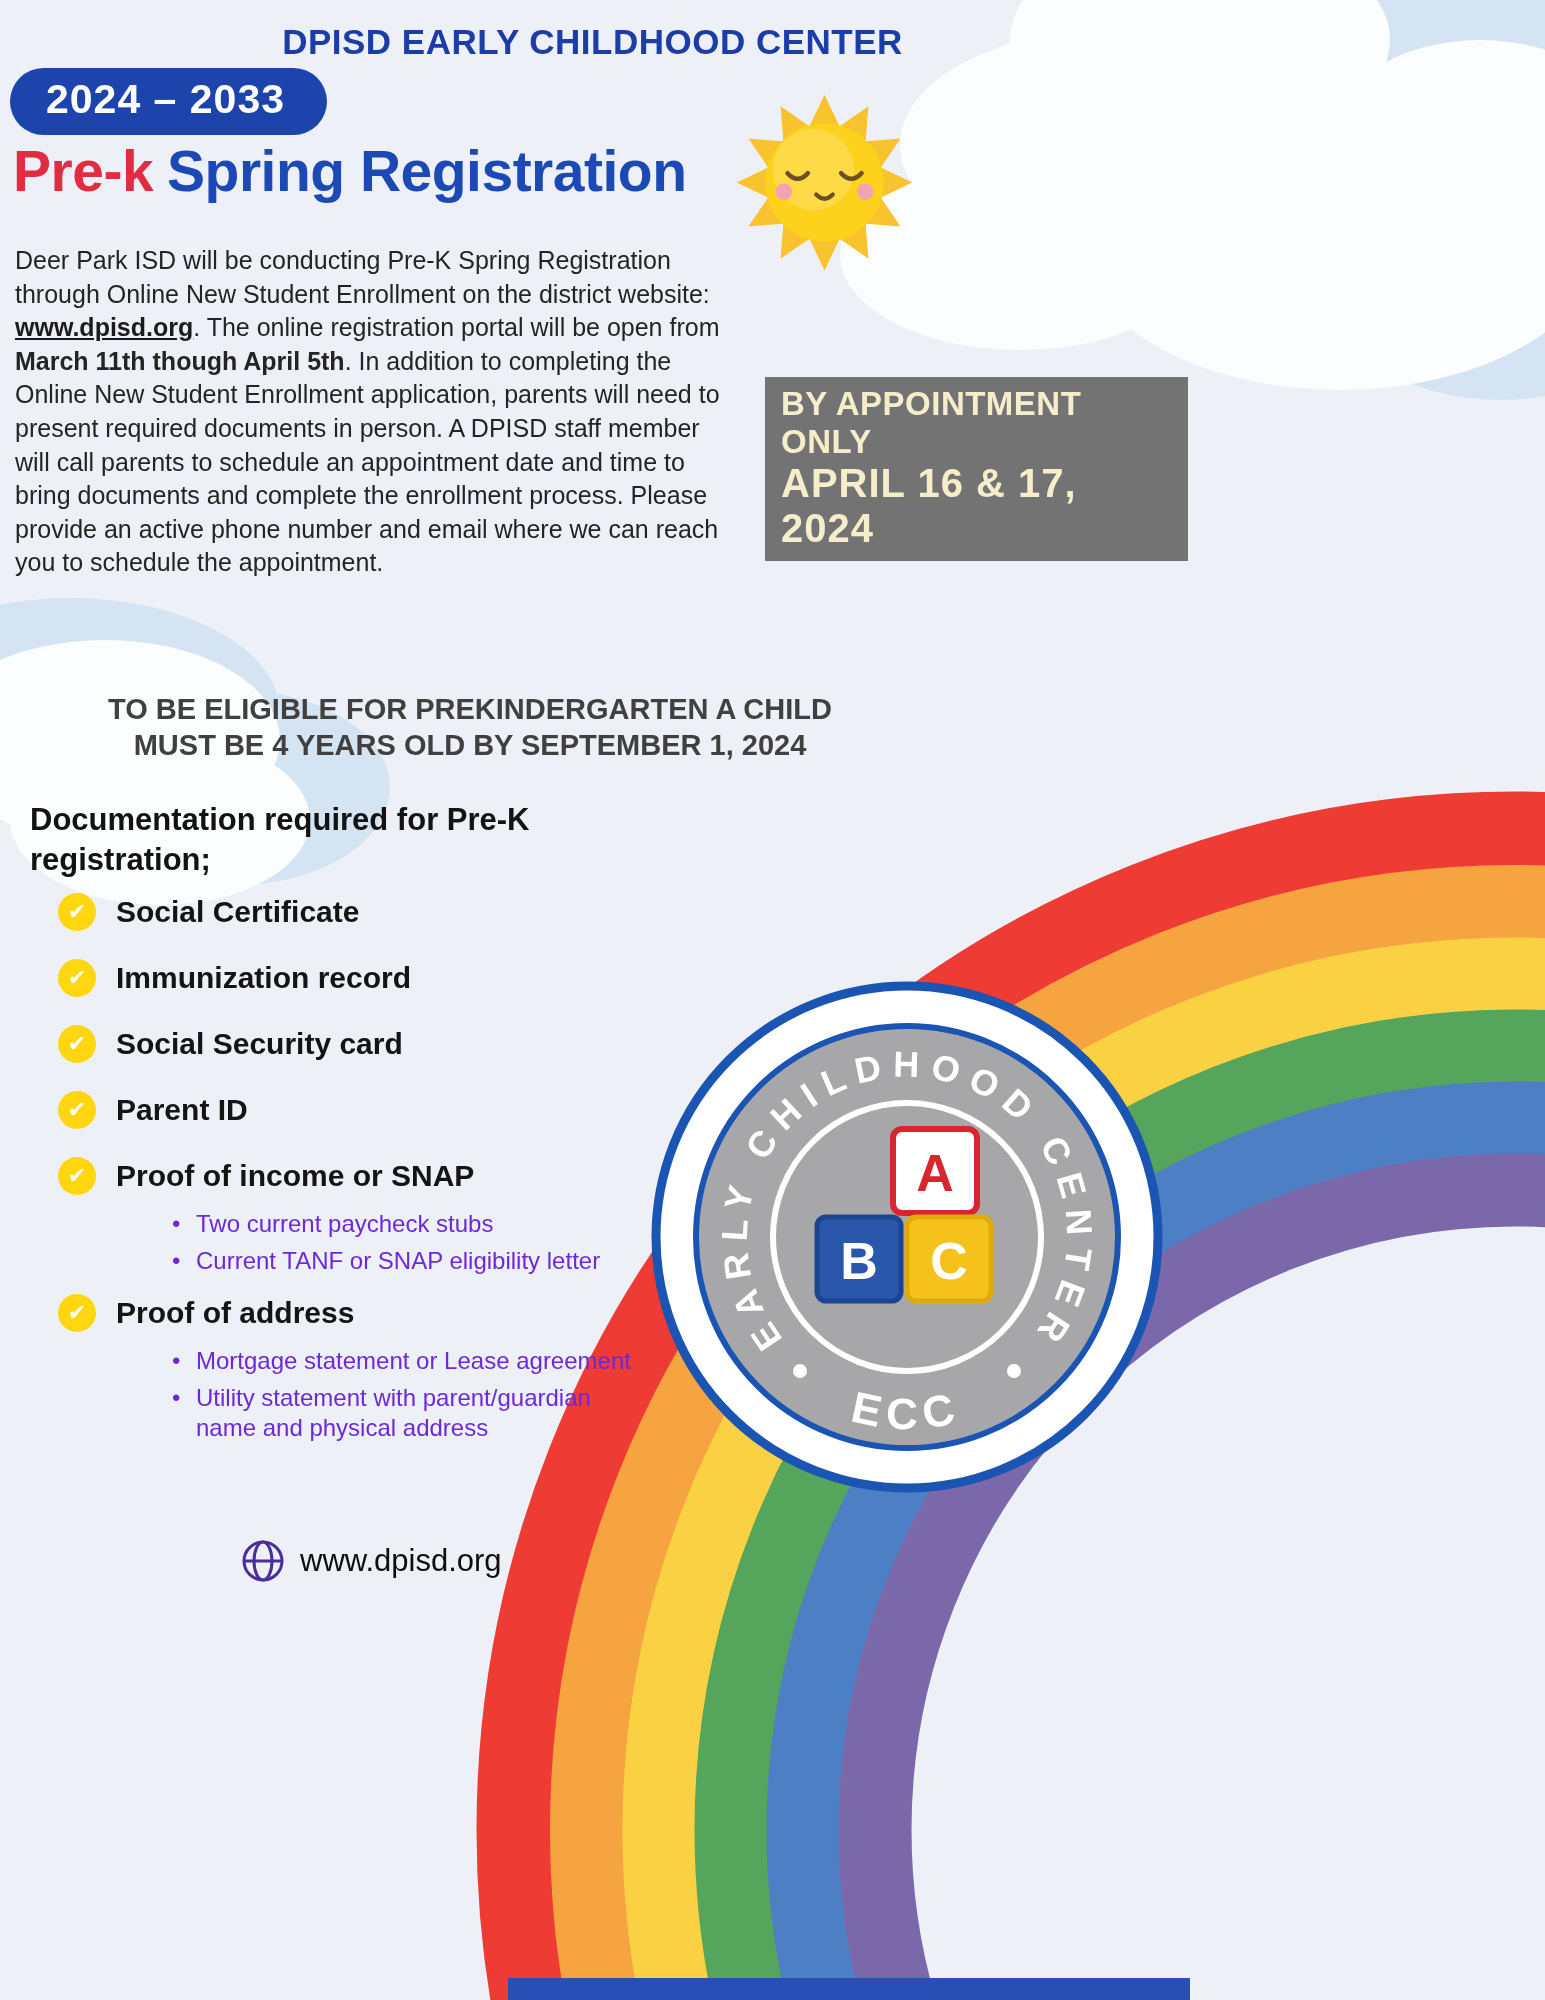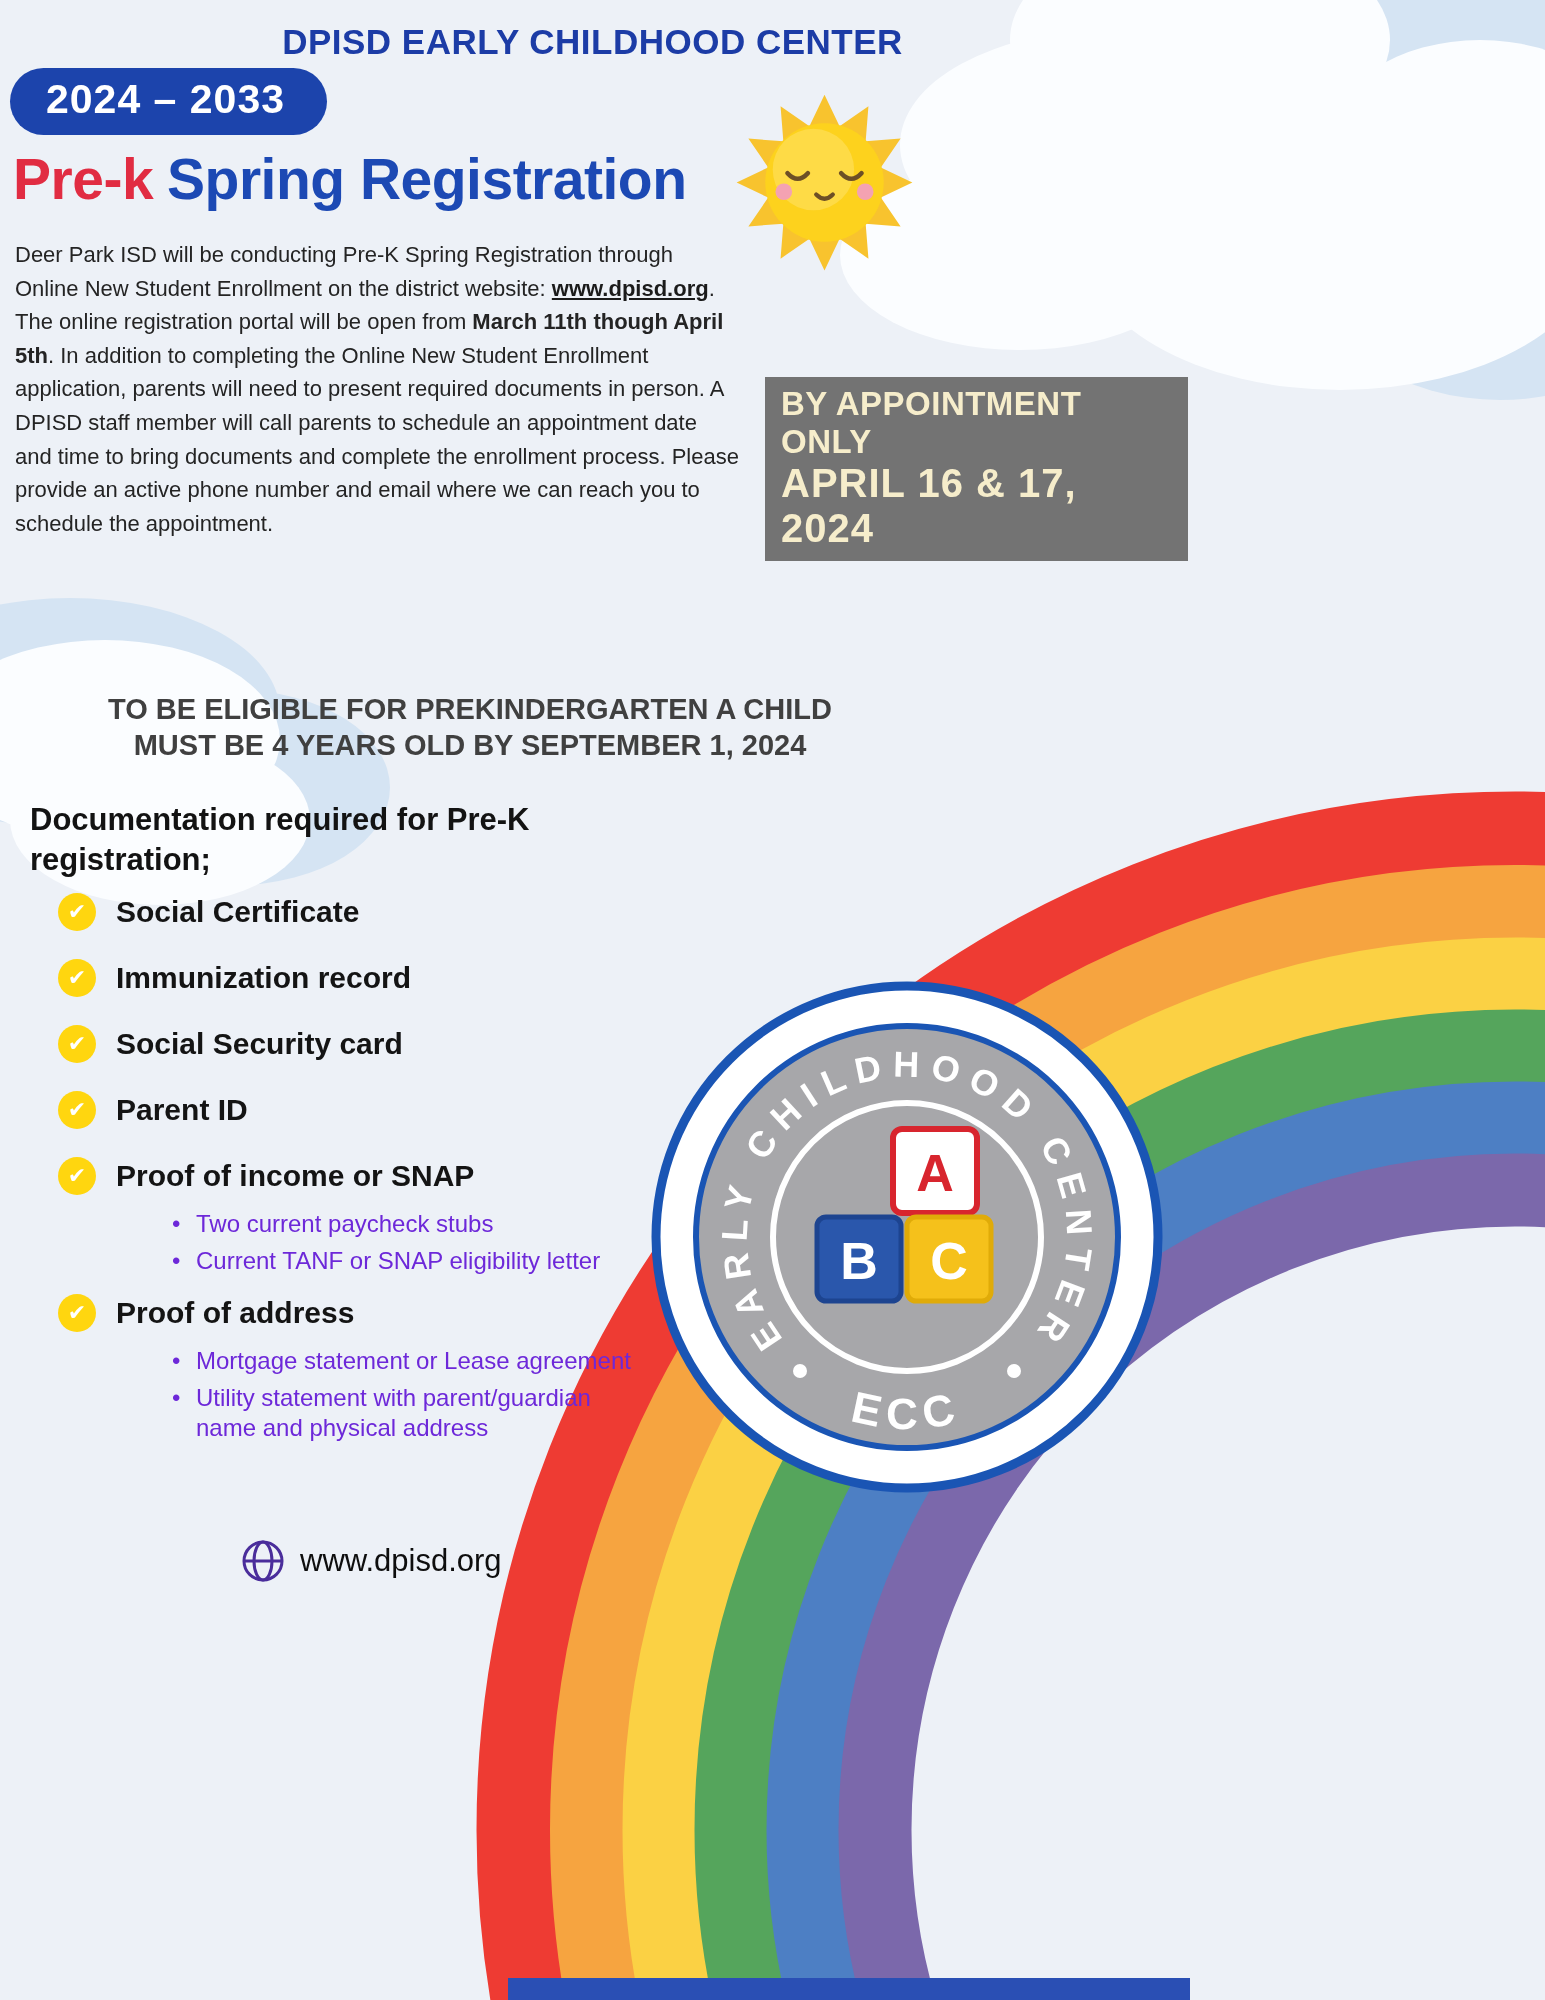--- a/index.html
+++ b/index.html
@@ -15,28 +15,28 @@
 
   .rainbow { position:absolute; left:0; top:0; z-index:1; }
 
   .header-title { position:absolute; top:22px; left:0; width:1185px; text-align:center;
                   font-size:35px; font-weight:700; color:#1c3ca6; letter-spacing:.5px; z-index:2; }
 
   .year-badge { position:absolute; top:68px; left:10px; background:#1c44ac; color:#fff;
                 font-size:41px; font-weight:700; letter-spacing:1px;
                 padding:8px 42px 12px 36px; border-radius:38px; z-index:2; }
 
-  .main-title { position:absolute; top:146px; left:13px; font-size:57px; font-weight:800;
+  .main-title { position:absolute; top:138px; left:13px; font-size:57px; font-weight:800;
                 letter-spacing:-.5px; white-space:nowrap; z-index:2; }
   .main-title .t-red { color:#e12c42; }
   .main-title .t-blue { color:#1c49b4; margin-left:14px; }
 
   .sun { position:absolute; left:732px; top:90px; z-index:2; }
 
-  .intro { position:absolute; left:15px; top:238px; width:724px; font-size:22px;
+  .intro { position:absolute; left:15px; top:244px; width:724px; font-size:25px;
            line-height:33.6px; color:#242424; z-index:2; }
   .intro .link { font-weight:700; text-decoration:underline; color:#1b1b1b; cursor:pointer; }
   .intro b { font-weight:700; }
 
   .appt-badge { position:absolute; left:765px; top:377px; width:423px; background:#737373;
                 color:#f6edcb; padding:8px 16px 10px; z-index:2; }
   .appt-line1 { font-size:33px; font-weight:700; letter-spacing:.5px; }
   .appt-line2 { font-size:40px; font-weight:700; letter-spacing:1px; }
 
   .eligibility { position:absolute; left:80px; top:692px; width:780px; text-align:center;

